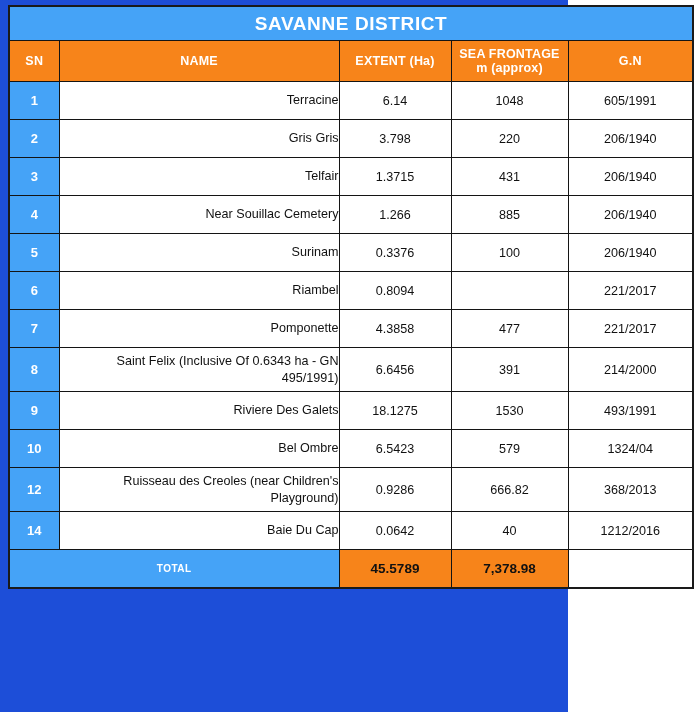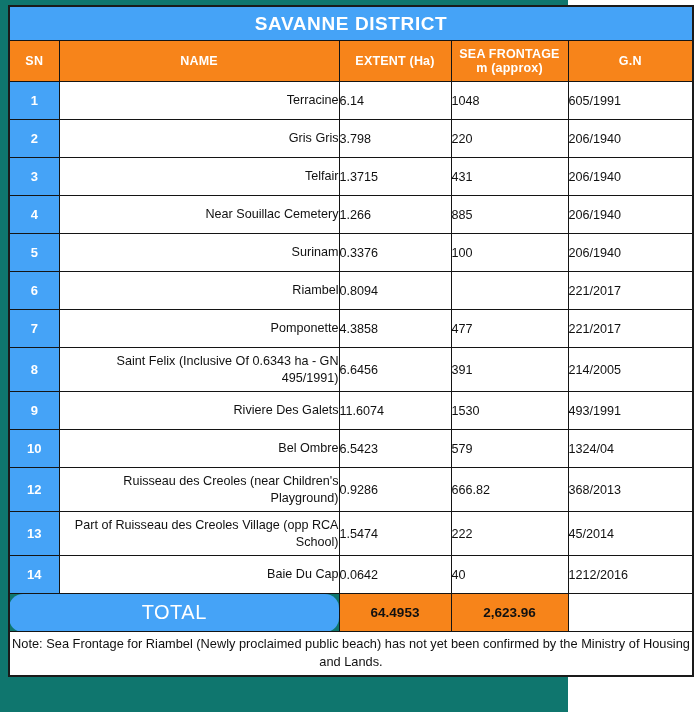--- a/index.html
+++ b/index.html
@@ -10,21 +10,21 @@
   body {
     width: 700px;
     height: 712px;
     font-family: "Liberation Sans", sans-serif;
     overflow: hidden;
   }
   .sheet {
     position: relative;
     width: 568px;
     height: 712px;
-    background: #0f766e;
+    background: #1d4ed8;
     box-sizing: border-box;
     padding: 5px 8px 7px 8px;
   }
   table.dataset {
     width: 684px;
     border-collapse: collapse;
     table-layout: fixed;
     border: 2px solid #1a1a1a;
   }
   table.dataset td,
@@ -78,36 +78,35 @@
     background: #ffffff;
     color: #111111;
     text-align: right;
     font-size: 12.6px;
     padding: 2px 4px 2px 5px;
     line-height: 1.35;
   }
   .num-cell {
     background: #ffffff;
     color: #111111;
-    text-align: left;
+    text-align: center;
     font-size: 12.6px;
   }
   tr.datarow { height: 38px; }
   tr.datarow.tall { height: 44px; }
 
   
   tr.total-row { height: 38px; }
   .total-label {
     background: #45A3F7;
     color: #ffffff;
     text-align: center;
-    font-size: 20px;
-    font-weight: normal;
+    font-size: 10px;
+    font-weight: bold;
     letter-spacing: 0.5px;
-    border-radius: 14px;
   }
   .total-val {
     background: #F7841A;
     color: #111111;
     text-align: center;
     font-size: 13.5px;
     font-weight: bold;
   }
   .total-blank {
     background: #ffffff;
@@ -198,61 +197,51 @@
           <td class="name-cell">Pomponette</td>
           <td class="num-cell">4.3858</td>
           <td class="num-cell">477</td>
           <td class="num-cell">221/2017</td>
         </tr>
         <tr class="datarow tall">
           <td class="sn-cell">8</td>
           <td class="name-cell">Saint Felix (Inclusive Of  0.6343 ha - GN 495/1991)</td>
           <td class="num-cell">6.6456</td>
           <td class="num-cell">391</td>
-          <td class="num-cell">214/2005</td>
+          <td class="num-cell">214/2000</td>
         </tr>
         <tr class="datarow">
           <td class="sn-cell">9</td>
           <td class="name-cell">Riviere Des Galets</td>
-          <td class="num-cell">11.6074</td>
+          <td class="num-cell">18.1275</td>
           <td class="num-cell">1530</td>
           <td class="num-cell">493/1991</td>
         </tr>
         <tr class="datarow">
           <td class="sn-cell">10</td>
           <td class="name-cell">Bel Ombre</td>
           <td class="num-cell">6.5423</td>
           <td class="num-cell">579</td>
           <td class="num-cell">1324/04</td>
         </tr>
         <tr class="datarow tall">
           <td class="sn-cell">12</td>
           <td class="name-cell">Ruisseau des Creoles (near Children's Playground)</td>
           <td class="num-cell">0.9286</td>
           <td class="num-cell">666.82</td>
           <td class="num-cell">368/2013</td>
         </tr>
-        <tr class="datarow tall">
-          <td class="sn-cell">13</td>
-          <td class="name-cell">Part of Ruisseau des Creoles Village (opp RCA School)</td>
-          <td class="num-cell">1.5474</td>
-          <td class="num-cell">222</td>
-          <td class="num-cell">45/2014</td>
-        </tr>
         <tr class="datarow">
           <td class="sn-cell">14</td>
           <td class="name-cell">Baie Du Cap</td>
           <td class="num-cell">0.0642</td>
           <td class="num-cell">40</td>
           <td class="num-cell">1212/2016</td>
         </tr>
         <tr class="total-row">
           <td class="total-label" colspan="2">TOTAL</td>
-          <td class="total-val">64.4953</td>
-          <td class="total-val">2,623.96</td>
+          <td class="total-val">45.5789</td>
+          <td class="total-val">7,378.98</td>
           <td class="total-blank"></td>
-        </tr>
-        <tr class="note-row">
-          <td class="note-cell" colspan="5">Note: Sea Frontage for Riambel (Newly proclaimed public beach) has not yet been confirmed by the Ministry of Housing and Lands.</td>
         </tr>
       </tbody>
   </table>
 </div>
 
 </body></html>

